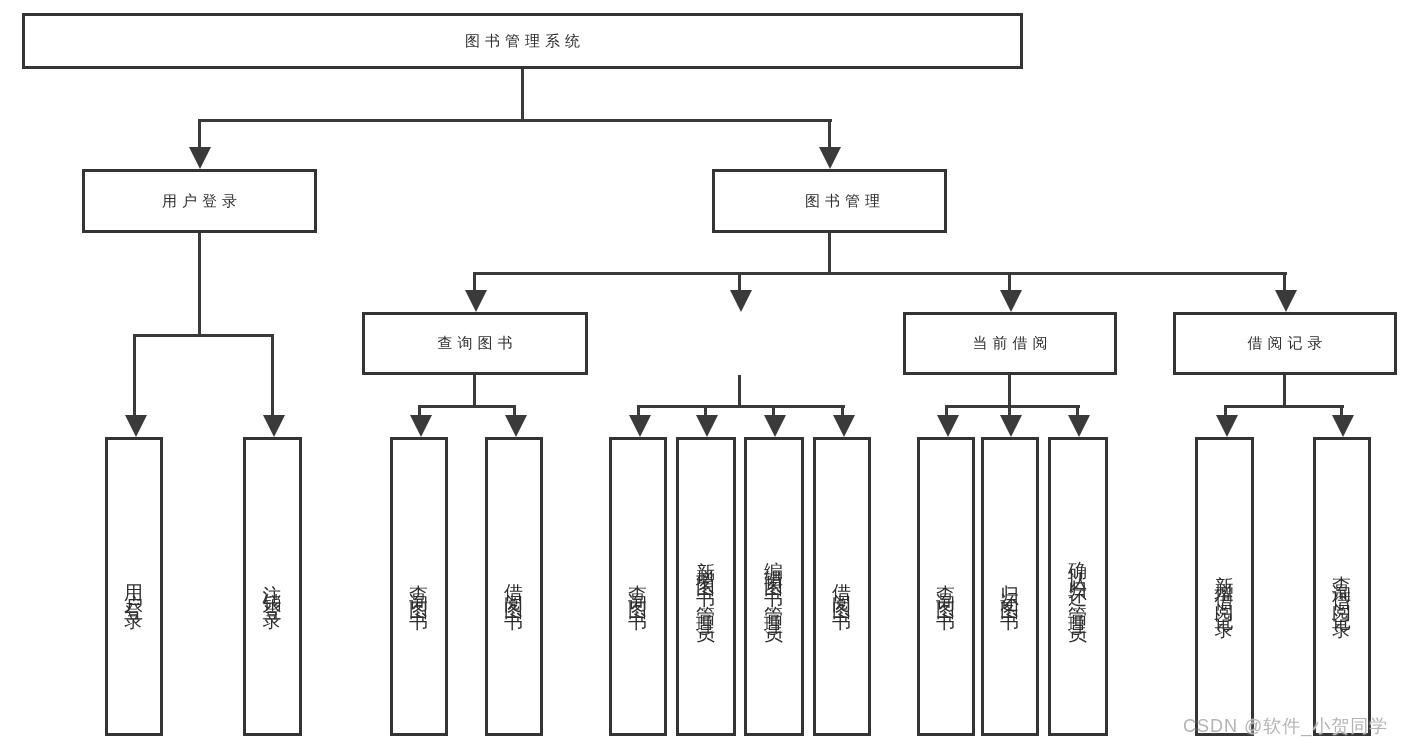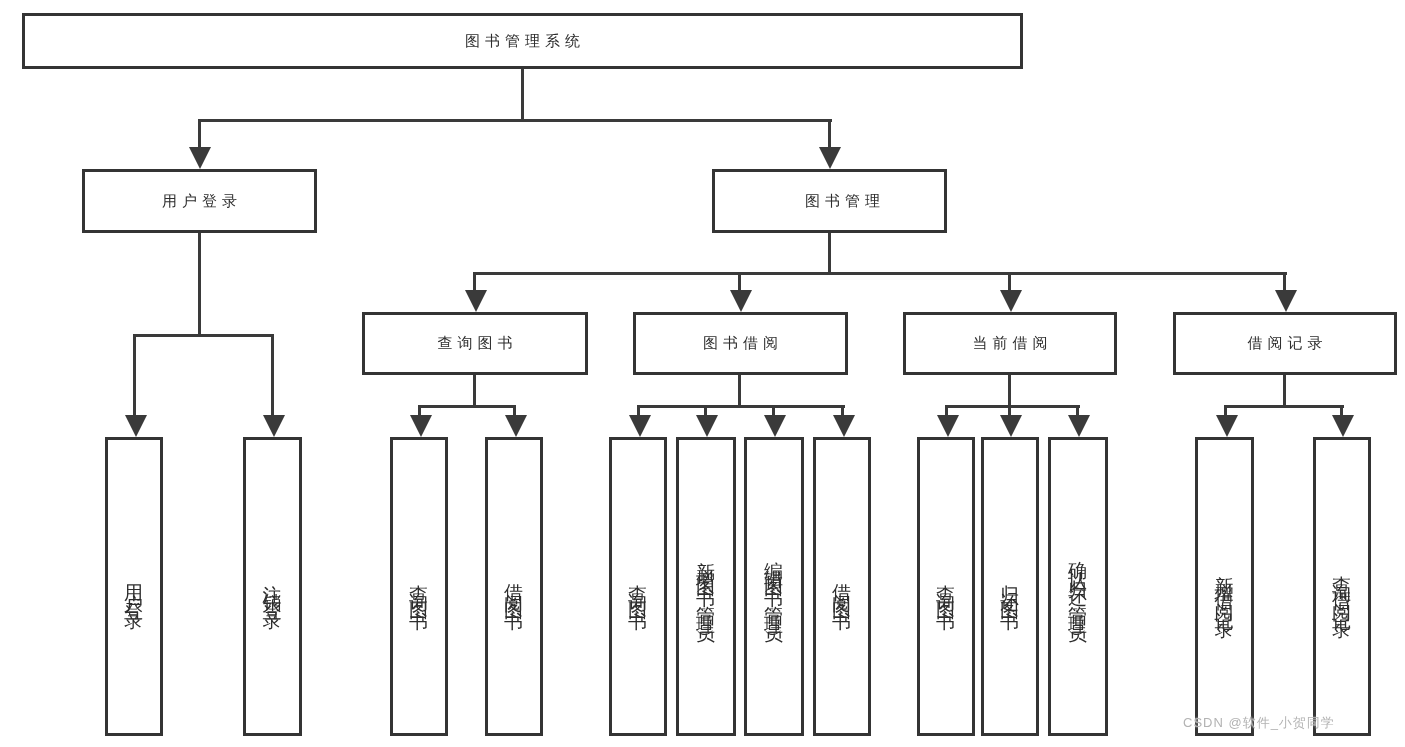--- a/index.html
+++ b/index.html
@@ -16,21 +16,21 @@
     writing-mode:vertical-rl;text-orientation:mixed;
     font-size:19px;letter-spacing:9px;line-height:1;color:#2d2d2d;white-space:nowrap;
   }
   .line{position:absolute;background:#3a3a3a;}
   .arrow{
     position:absolute;width:0;height:0;
     border-left:11px solid transparent;border-right:11px solid transparent;
     border-top:22px solid #3a3a3a;
   }
   .watermark{
-    position:absolute;left:1183px;top:714px;font-size:13px;letter-spacing:1px;
+    position:absolute;left:1183px;top:714px;font-size:18px;letter-spacing:1px;
     color:#b3b3b3;text-shadow:0 0 2px #ffffff;white-space:nowrap;
   }
 </style>
 </head>
 <body>
 
 <div id="stage">
 
   <div class="box" style="left:22px;top:13px;width:1001px;height:56px;">
     <span class="hlabel">图书管理系统</span>
@@ -38,23 +38,20 @@
 
   <div class="box" style="left:82px;top:169px;width:235px;height:64px;">
     <span class="hlabel">用户登录</span>
   </div>
   <div class="box" style="left:712px;top:169px;width:235px;height:64px;padding-left:26px;">
     <span class="hlabel">图书管理</span>
   </div>
 
   <div class="box" style="left:362px;top:312px;width:226px;height:63px;">
     <span class="hlabel">查询图书</span>
-  </div>
-  <div class="box" style="left:633px;top:312px;width:215px;height:63px;">
-    <span class="hlabel">图书借阅</span>
   </div>
   <div class="box" style="left:903px;top:312px;width:214px;height:63px;">
     <span class="hlabel">当前借阅</span>
   </div>
   <div class="box" style="left:1173px;top:312px;width:224px;height:63px;">
     <span class="hlabel">借阅记录</span>
   </div>
 
   <div class="box vbox" style="left:105px;top:437px;width:58px;height:299px;">
     <span>用户登录</span>

